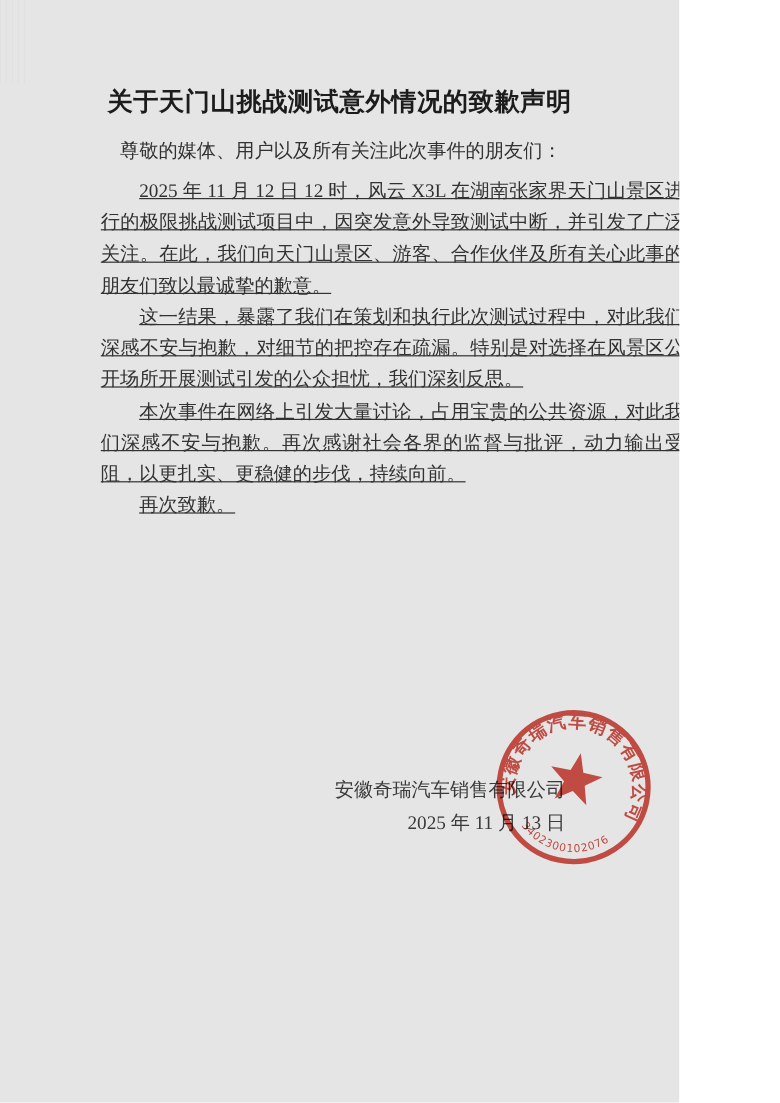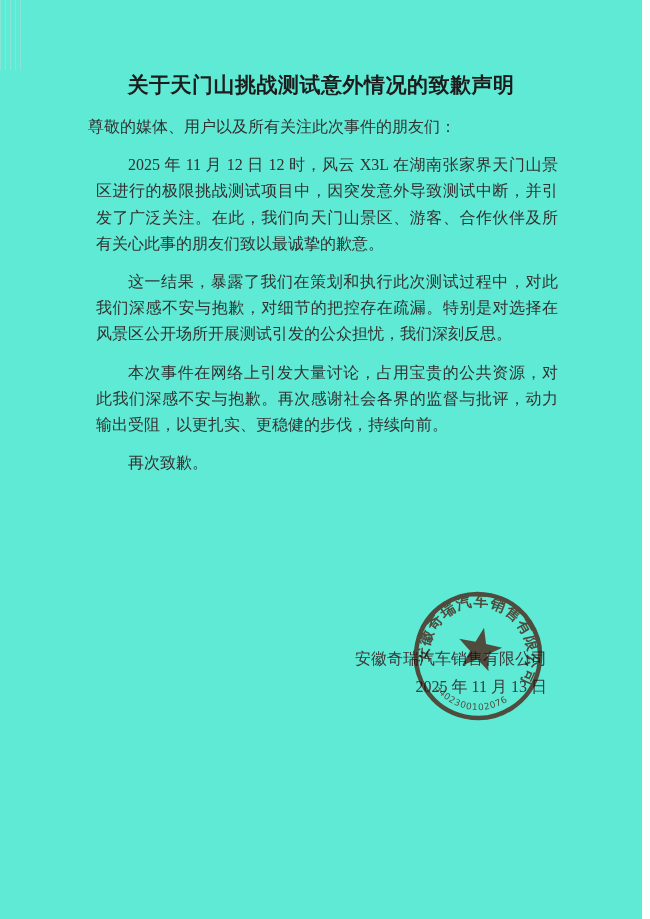--- a/index.html
+++ b/index.html
@@ -1,20 +1,20 @@
 <!DOCTYPE html>
 <html><head>
 <meta charset="utf-8">
 <style>
   html, body { margin: 0; padding: 0; background: #ffffff; }
   .page {
     position: relative;
-    width: 642px;
+    width: 566px;
     height: 919px;
-    background: #5eead4;
+    background: #e5e5e5;
     font-family: "Liberation Serif", serif;
     color: #323232;
     overflow: hidden;
   }
   .scan-artifact {
     position: absolute;
     left: 0; top: 0;
     width: 22px; height: 70px;
     background: repeating-linear-gradient(
       to right, #d9d9d9 0px, #d9d9d9 1px, transparent 1px, transparent 5px);
@@ -36,22 +36,22 @@
   .doc-body {
     position: absolute;
     top: 114px;
     left: 84px;
     width: 486px;
     font-size: 16px;
     line-height: 26.2px;
     text-align: justify;
     text-justify: inter-character;
   }
-  .greeting { margin: 0 0 7px 4px; }
-  .para { margin: 12px; text-indent: 2em; }
+  .greeting { margin: 0 0 7px 16px; }
+  .para { margin: 0; text-indent: 2em; text-decoration: underline; }
   .signature {
     position: absolute;
     top: 645px;
     right: 95px;
     text-align: right;
     font-size: 16px;
     line-height: 27.5px;
     color: #3a3a3a;
   }
   .seal {

